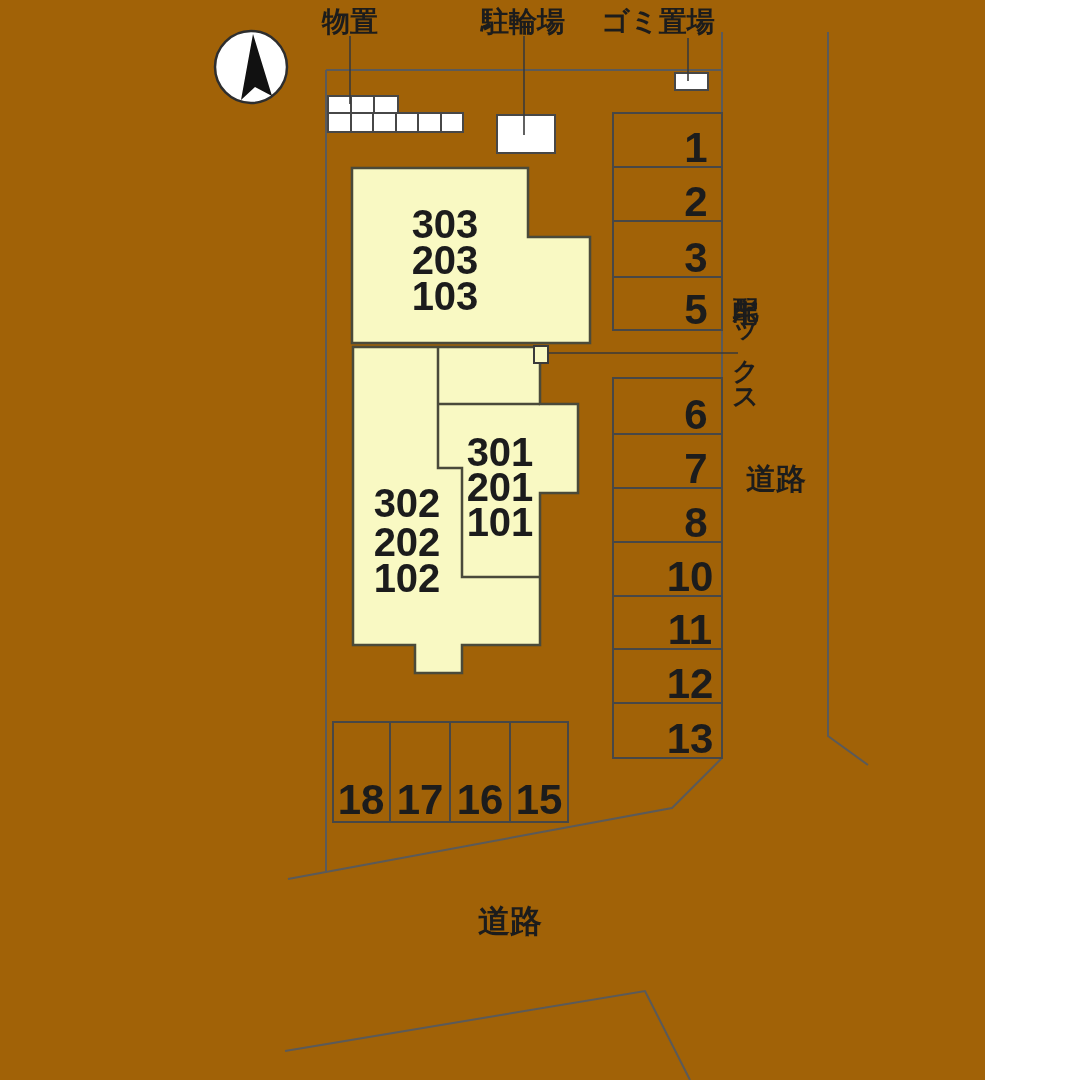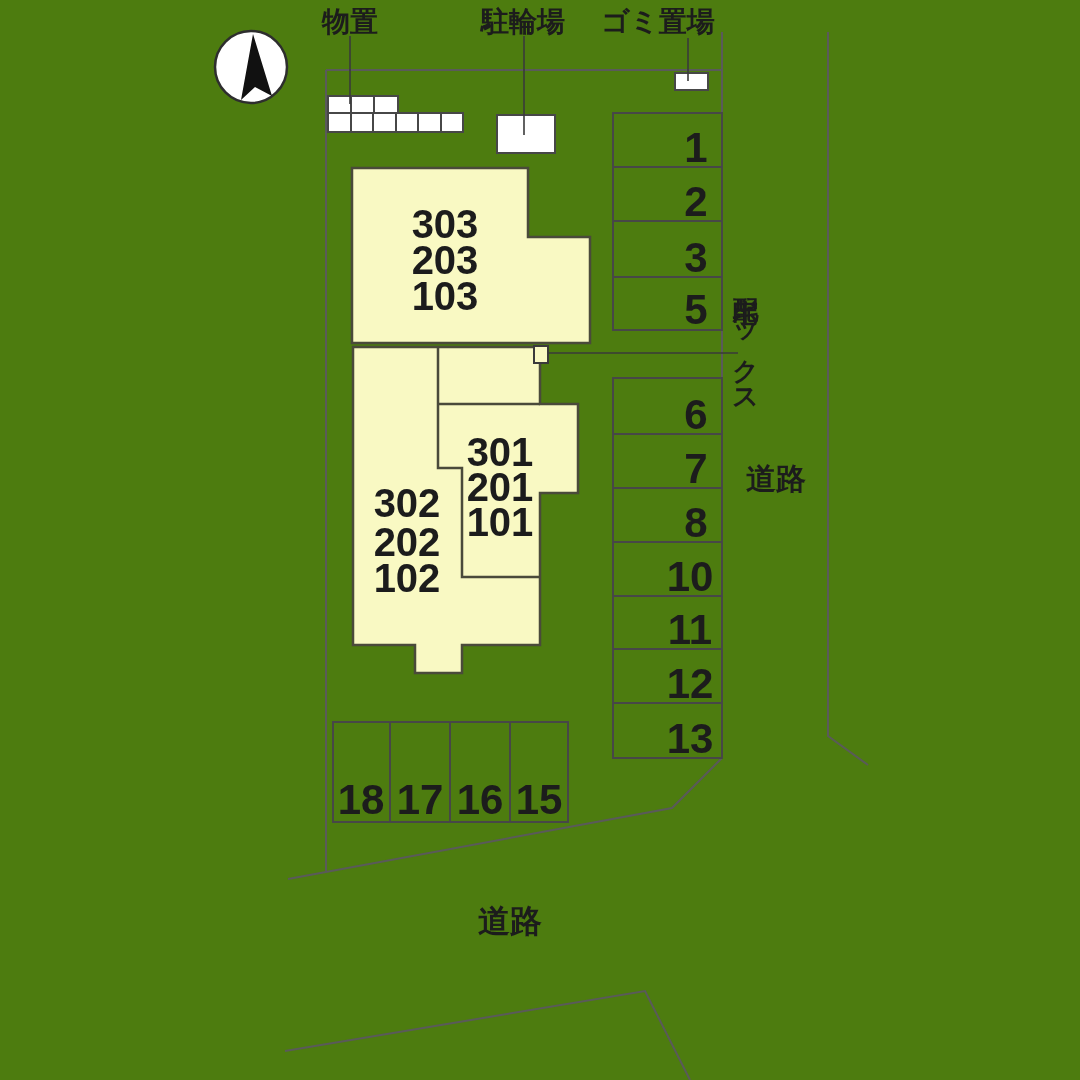--- a/index.html
+++ b/index.html
@@ -1,19 +1,19 @@
 <!DOCTYPE html>
 <html><head>
 <meta charset="utf-8">
 <style>
   html,body{margin:0;padding:0;background:#ffffff;}
   .canvas{
     position:relative;
-    width:1080px;height:1080px;
-    background:#4d7c0f;
+    width:985px;height:1080px;
+    background:#a16207;
     font-family:"Liberation Sans","DejaVu Sans",sans-serif;
     overflow:hidden;
   }
   svg{position:absolute;left:0;top:0;}
   svg text{
     fill:#1c1c1c;
     font-family:"Liberation Sans","DejaVu Sans",sans-serif;
     font-weight:600;
   }
   .jp-label{font-size:28px;}

